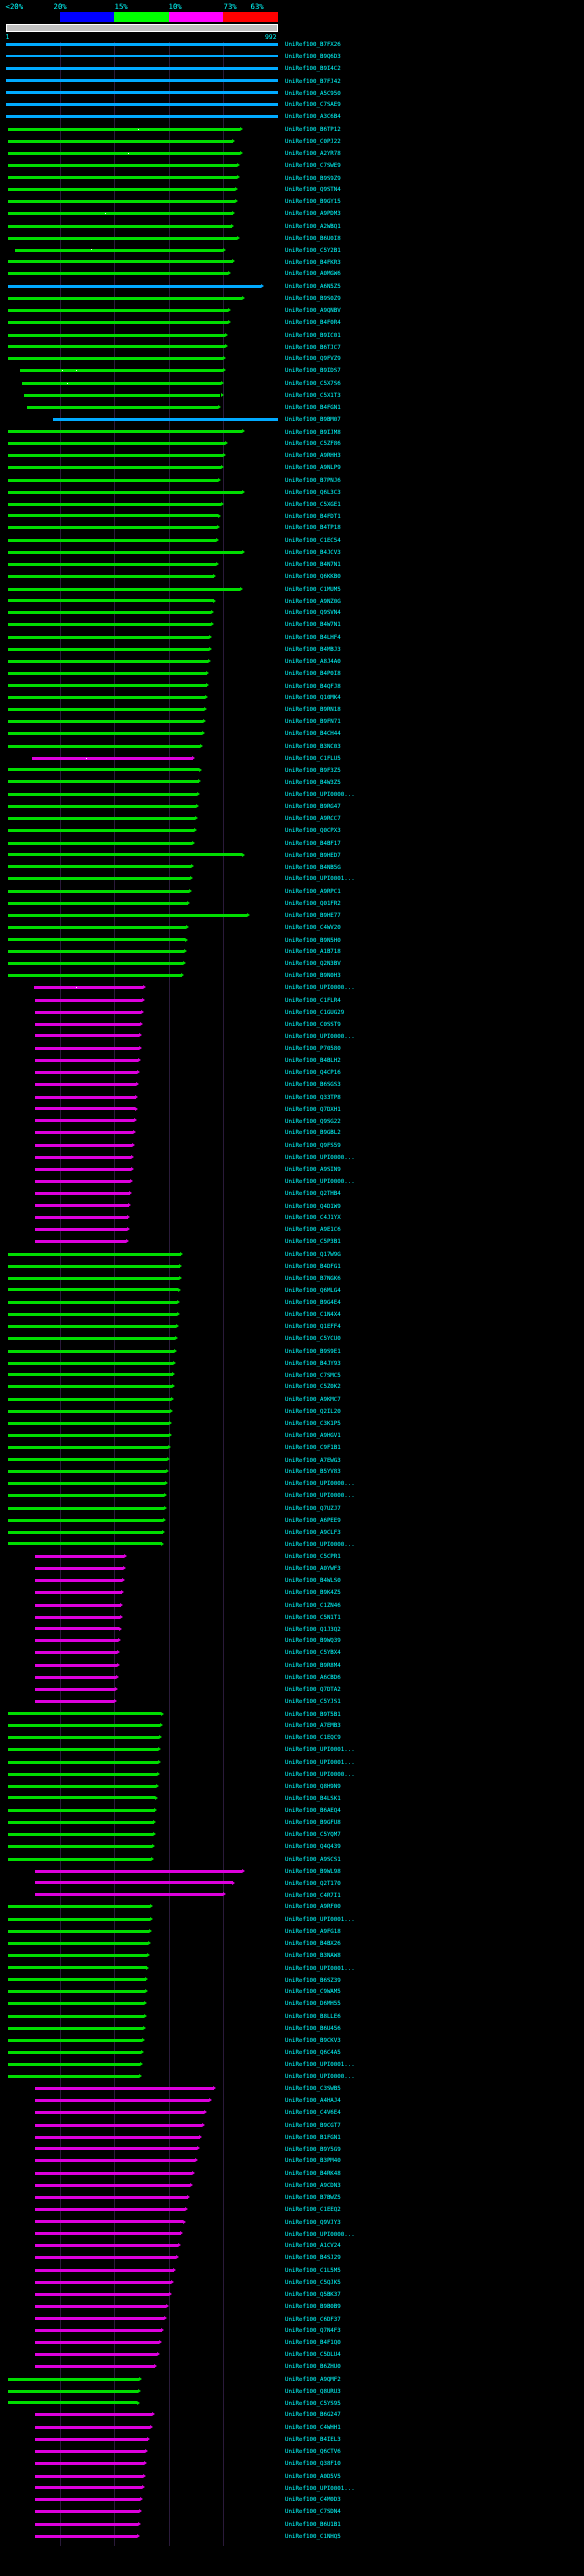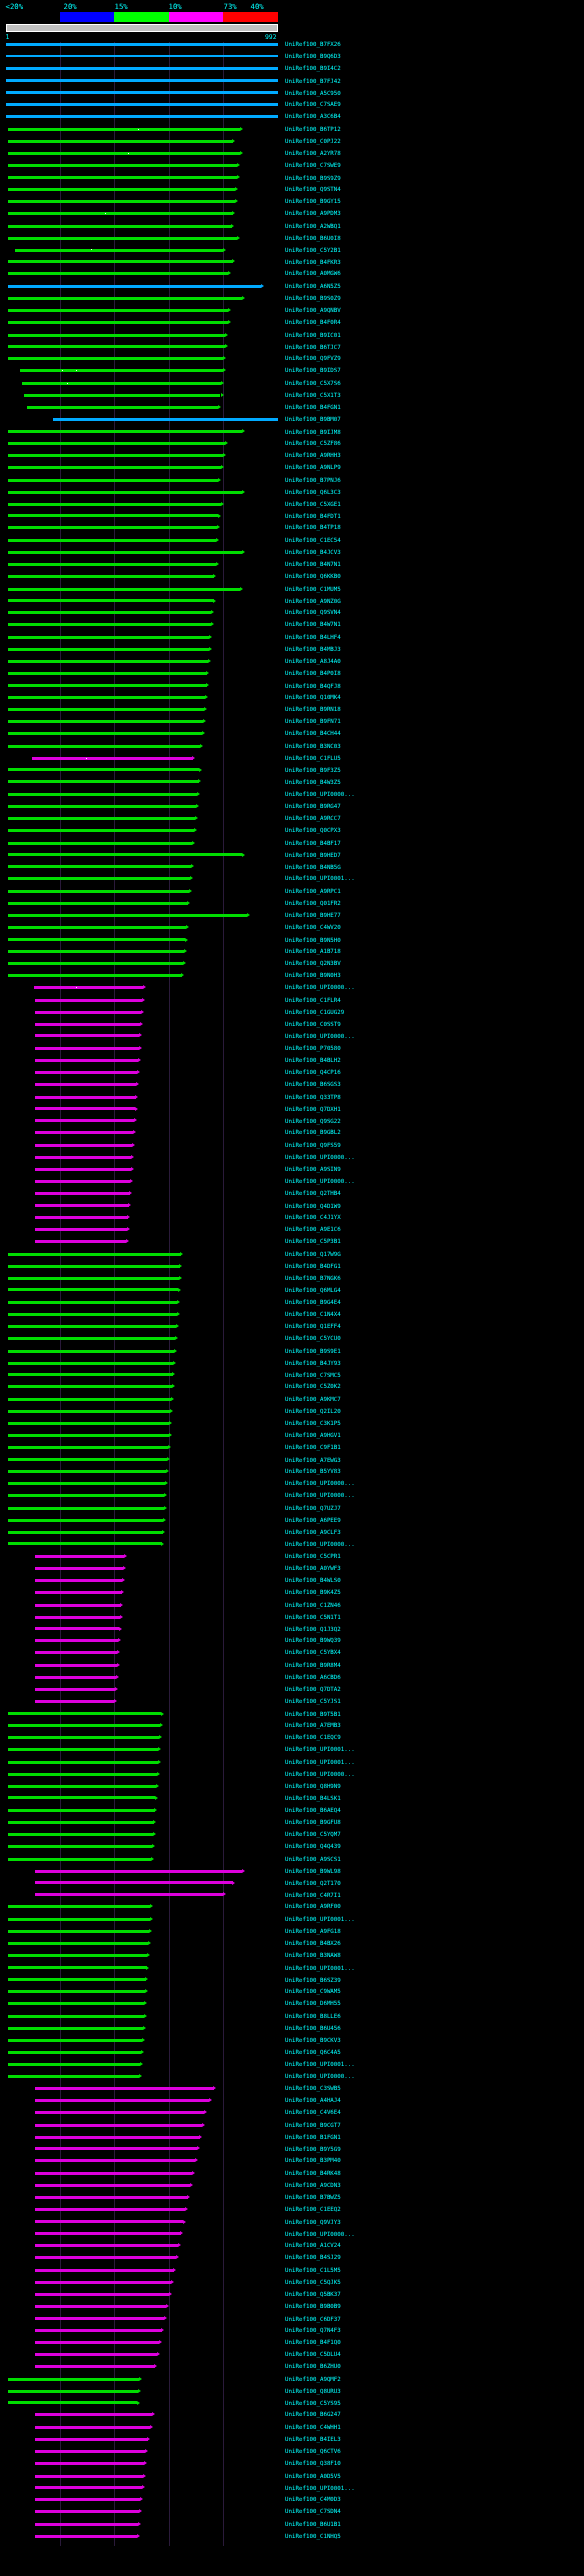--- a/index.html
+++ b/index.html
@@ -152,25 +152,25 @@
   }
 </style>
 </head>
 <body>
 
 <div id="page">
 
   <div id="scalebar">
     <div class="scale-ticks">
         <span class="scale-tick" style="left: 0px;">&lt;20%</span>
-        <span class="scale-tick" style="left: 58px;">20%</span>
+        <span class="scale-tick" style="left: 48px;">20%</span>
         <span class="scale-tick" style="left: 109px;">15%</span>
         <span class="scale-tick" style="left: 163px;">10%</span>
         <span class="scale-tick" style="left: 218px;">73%</span>
-        <span class="scale-tick" style="left: 245px;">40%</span>
+        <span class="scale-tick" style="left: 245px;">63%</span>
       </div>
     <div class="scale-colors">
         <div class="scale-seg" style="background: rgb(0, 0, 0);"></div>
         <div class="scale-seg" style="background: rgb(0, 0, 255);"></div>
         <div class="scale-seg" style="background: rgb(0, 255, 0);"></div>
         <div class="scale-seg" style="background: rgb(255, 0, 255);"></div>
         <div class="scale-seg" style="background: rgb(255, 0, 0);"></div>
       </div>
   </div>
 

